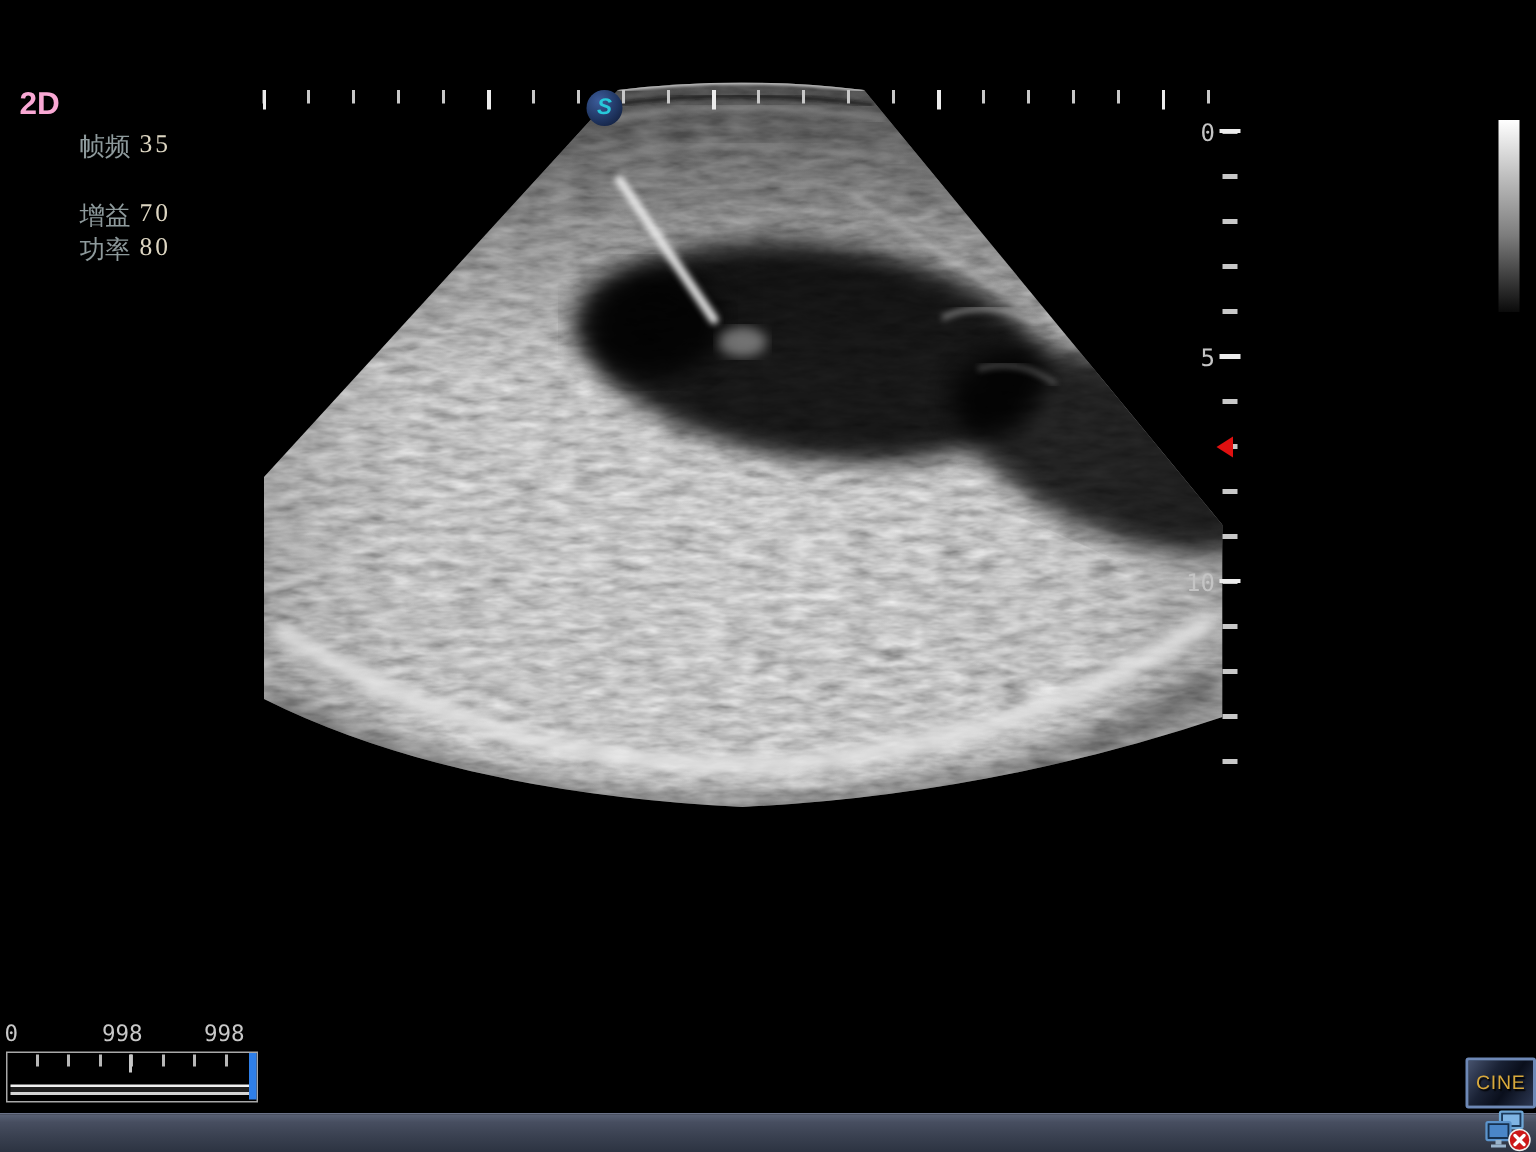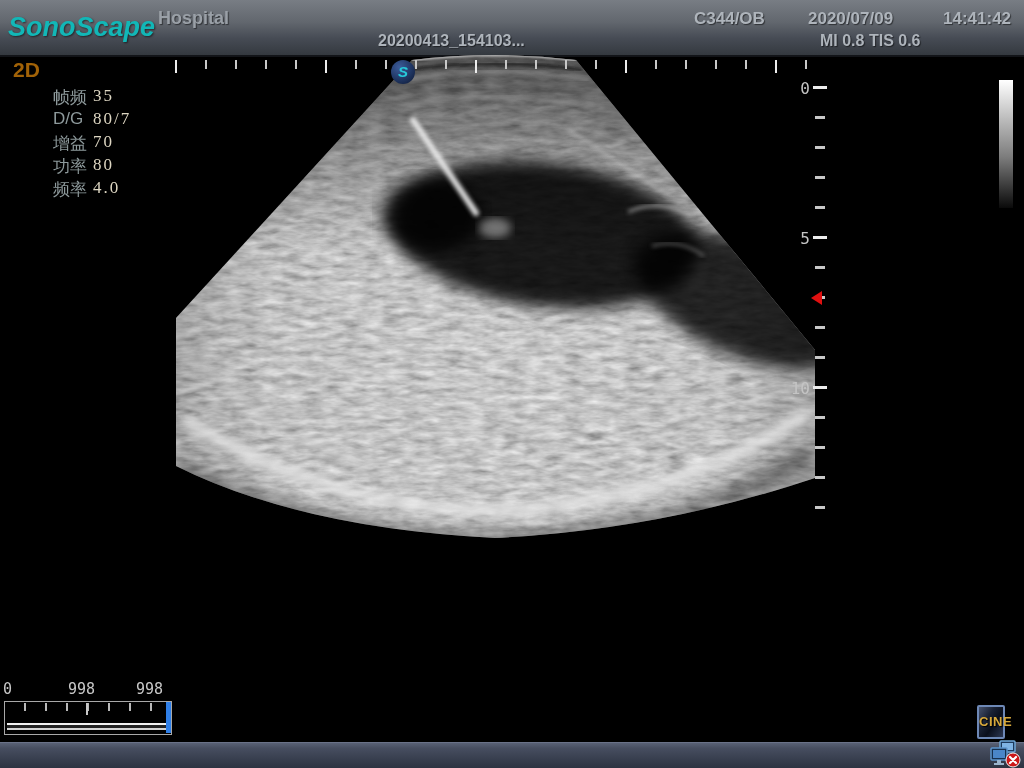--- a/index.html
+++ b/index.html
@@ -14,21 +14,21 @@
         color:#12b7b7;letter-spacing:0;text-shadow:1px 1px 2px rgba(0,0,0,.55);}
   .tb-txt{position:absolute;font-weight:bold;color:#aeb4bb;text-shadow:1px 1px 1px rgba(0,0,0,.5);}
   .hospital{left:158px;top:8px;font-size:18px;color:#9aa0a7;}
   .examid{left:694px;top:9px;font-size:17px;}
   .tbdate{left:808px;top:9px;font-size:17px;}
   .tbtime{left:943px;top:9px;font-size:17px;}
   .fname{left:378px;top:32px;font-size:16px;}
   .mitis{left:820px;top:32px;font-size:16px;}
 
   
-  .mode{position:absolute;left:13px;top:58px;font-size:21px;font-weight:bold;color:#a16207;}
+  .mode{position:absolute;left:13px;top:58px;font-size:21px;font-weight:bold;color:#f9a8d4;}
   .prow{position:absolute;left:13px;width:150px;height:23px;font-size:17px;}
   .plabel{position:absolute;left:0;top:0;color:#8e9a9c;margin-left:40px;}
   .pvalue{position:absolute;left:49px;top:0;color:#ddd6c2;font-family:Liberation Serif, serif;letter-spacing:2px;margin-left:31px;}
 
   
   .hruler-minor{position:absolute;left:175px;top:60px;width:648px;height:9px;z-index:6;
     background:repeating-linear-gradient(90deg,#c8c8c8 0 2px,transparent 2px 30px);}
   .hruler-major{position:absolute;left:175px;top:60px;width:648px;height:13px;z-index:6;
     background:repeating-linear-gradient(90deg,#ececec 0 2px,transparent 2px 150px);}
   .vruler-minor{position:absolute;left:815px;top:86px;width:10px;height:432px;z-index:6;
@@ -59,68 +59,51 @@
   .cn0{left:3px;} .cn1{left:68px;} .cn2{left:136px;}
   .cine-box{position:absolute;left:4px;top:701px;width:166px;height:32px;border:1px solid #a8a8a8;z-index:4;}
   .cine-ticks{position:absolute;left:5px;top:703px;width:164px;height:8px;z-index:5;
     background:repeating-linear-gradient(90deg,transparent 0 19px,#b8b8b8 19px 21px);}
   .cine-ctick{position:absolute;left:86px;top:703px;width:2px;height:12px;background:#c8c8c8;z-index:5;}
   .cine-track{position:absolute;left:7px;top:723px;width:160px;height:7px;z-index:5;
     background:linear-gradient(180deg,#f0f0f0 0 2px,#202020 2px 5px,#d4d4d4 5px 7px);}
   .cine-thumb{position:absolute;left:166px;top:702px;width:5px;height:31px;background:#2f7fe8;z-index:6;}
 
   
-  .cine-btn{position:absolute;left:977px;top:705px;width:28px;height:34px;box-sizing:border-box;
+  .cine-btn{position:absolute;left:977px;top:705px;width:47px;height:34px;box-sizing:border-box;
     border:2px solid #6d88b6;border-radius:2px;z-index:9;cursor:pointer;
     background:linear-gradient(125deg,#46526d 0%,#1a2235 35%,#0a0f1c 60%,#2c3752 100%);
-    color:#d8a93c;font-size:13px;font-weight:bold;text-align:center;line-height:29px;
+    color:#d8a93c;font-size:13px;font-weight:normal;text-align:center;line-height:29px;
     letter-spacing:.5px;text-shadow:1px 1px 1px #000;}
 
   
   .taskbar{position:absolute;left:0;top:742px;width:1024px;height:26px;z-index:2;
     border-top:1px solid #6a7288;
     background:linear-gradient(180deg,#59617 5 0%,#474e60 20%,#3a4151 55%,#2b3240 100%);
     background:linear-gradient(180deg,#596175 0%,#474e60 20%,#3a4151 55%,#2b3240 100%);}
   .neticon{position:absolute;left:988px;top:740px;z-index:10;cursor:pointer;}
 </style>
 </head>
 <body>
 
 <div class="screen">
 
-  <div class="topbar">
-    <div class="logo">SonoScape</div>
-    <div class="tb-txt hospital">Hospital</div>
-    <div class="tb-txt examid">C344/OB</div>
-    <div class="tb-txt tbdate">2020/07/09</div>
-    <div class="tb-txt tbtime">14:41:42</div>
-    <div class="tb-txt fname">20200413_154103...</div>
-    <div class="tb-txt mitis">MI 0.8 TIS 0.6</div>
-  </div>
 
   <div class="mode">2D</div>
   <div class="prow" style="top:86px">
     <span class="plabel">帧频</span>
     <span class="pvalue">35</span>
-  </div>
-  <div class="prow" style="top:109px">
-    <span class="plabel">D/G</span>
-    <span class="pvalue">80/7</span>
   </div>
   <div class="prow" style="top:132px">
     <span class="plabel">增益</span>
     <span class="pvalue">70</span>
   </div>
   <div class="prow" style="top:155px">
     <span class="plabel">功率</span>
     <span class="pvalue">80</span>
-  </div>
-  <div class="prow" style="top:178px">
-    <span class="plabel">频率</span>
-    <span class="pvalue">4.0</span>
   </div>
 
   <svg class="fan" width="660" height="496" viewBox="170 54 660 496">
     <defs>
       <filter id="nz" x="-5%" y="-5%" width="110%" height="110%">
         <feTurbulence type="fractalNoise" baseFrequency="0.05 0.16" numOctaves="3" seed="11" stitchTiles="stitch"></feTurbulence>
         <feColorMatrix type="matrix" values="0.38 0.38 0.38 0 0  0.38 0.38 0.38 0 0  0.38 0.38 0.38 0 0  0 0 0 0 1"></feColorMatrix>
       </filter>
       <filter id="b1">
           <feGaussianBlur stdDeviation="1"></feGaussianBlur>

